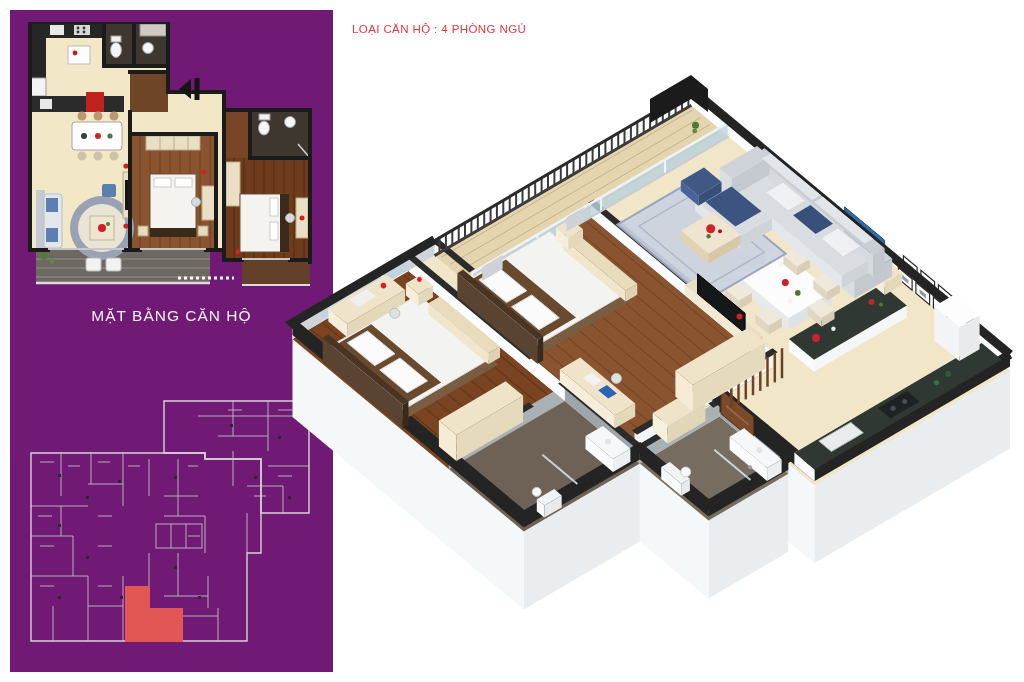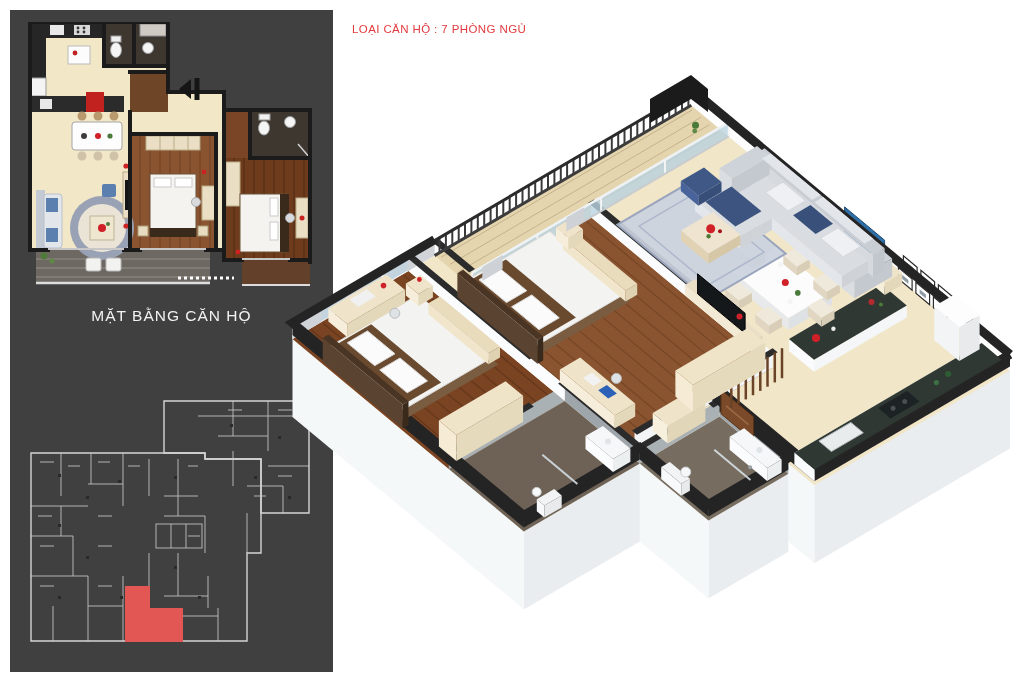--- a/index.html
+++ b/index.html
@@ -1,18 +1,18 @@
 <!DOCTYPE html>
 <html><head>
 <meta charset="utf-8">
 <style>
   html,body{margin:0;padding:0;background:#ffffff;}
   .page{position:relative;width:1024px;height:682px;background:#ffffff;overflow:hidden;
         font-family:"Liberation Sans",sans-serif;}
-  .panel{position:absolute;left:10px;top:10px;width:323px;height:662px;background:#404040;}
+  .panel{position:absolute;left:10px;top:10px;width:323px;height:662px;background:#701a75;}
   .fig{position:absolute;margin:0;}
   .fig svg{display:block;}
   .caption{position:absolute;left:0;width:100%;text-align:center;color:#f2f2f2;
            font-size:15.5px;letter-spacing:1px;font-weight:400;}
   .cap-plan{top:297px;}
   .cap-loc{top:639px;}
   .hdr{position:absolute;left:352px;top:14px;}
   .hdr h1{margin:0;font-size:25px;font-weight:700;color:#e0191f;letter-spacing:0.5px;}
   .hdr p{margin:9px 0 0 0;font-size:11.5px;color:#e23a3e;letter-spacing:0.4px;}
   #iso3d-wrap{position:absolute;left:0;top:0;width:1024px;height:682px;pointer-events:none;}
@@ -181,21 +181,21 @@
           <rect x="260" y="100" width="3" height="3"></rect>
             <rect x="226" y="80" width="3" height="3"></rect>
         </g>
         <path d="M97,190 H122 V212 H155 V246 H97 Z" fill="#e25653"></path>
       </svg>
 
     </figure>
   </aside>
 
   <header class="hdr">
-    <p>LOẠI CĂN HỘ : 7 PHÒNG NGỦ</p>
+    <p>LOẠI CĂN HỘ : 4 PHÒNG NGỦ</p>
   </header>
 
   <div id="iso3d-wrap"><svg width="1024" height="682" viewBox="0 0 1024 682">
         <g>
           <polygon points="1010.0,354.4 814.3,469.2 814.3,563.2 1010.0,448.4" fill="#e9edf0"></polygon>
           <polygon points="814.3,469.2 726.8,396.4 726.8,490.4 814.3,563.2" fill="#f5f8f9"></polygon>
           <polygon points="726.8,396.4 719.5,400.6 719.5,494.6 726.8,490.4" fill="#e9edf0"></polygon>
           <polygon points="788.3,457.8 708.5,504.5 708.5,598.5 788.3,551.8" fill="#e9edf0"></polygon>
           <polygon points="708.5,504.5 639.8,447.4 639.8,541.4 708.5,598.5" fill="#f5f8f9"></polygon>
           <polygon points="639.8,447.4 523.8,515.4 523.8,609.4 639.8,541.4" fill="#e9edf0"></polygon>

